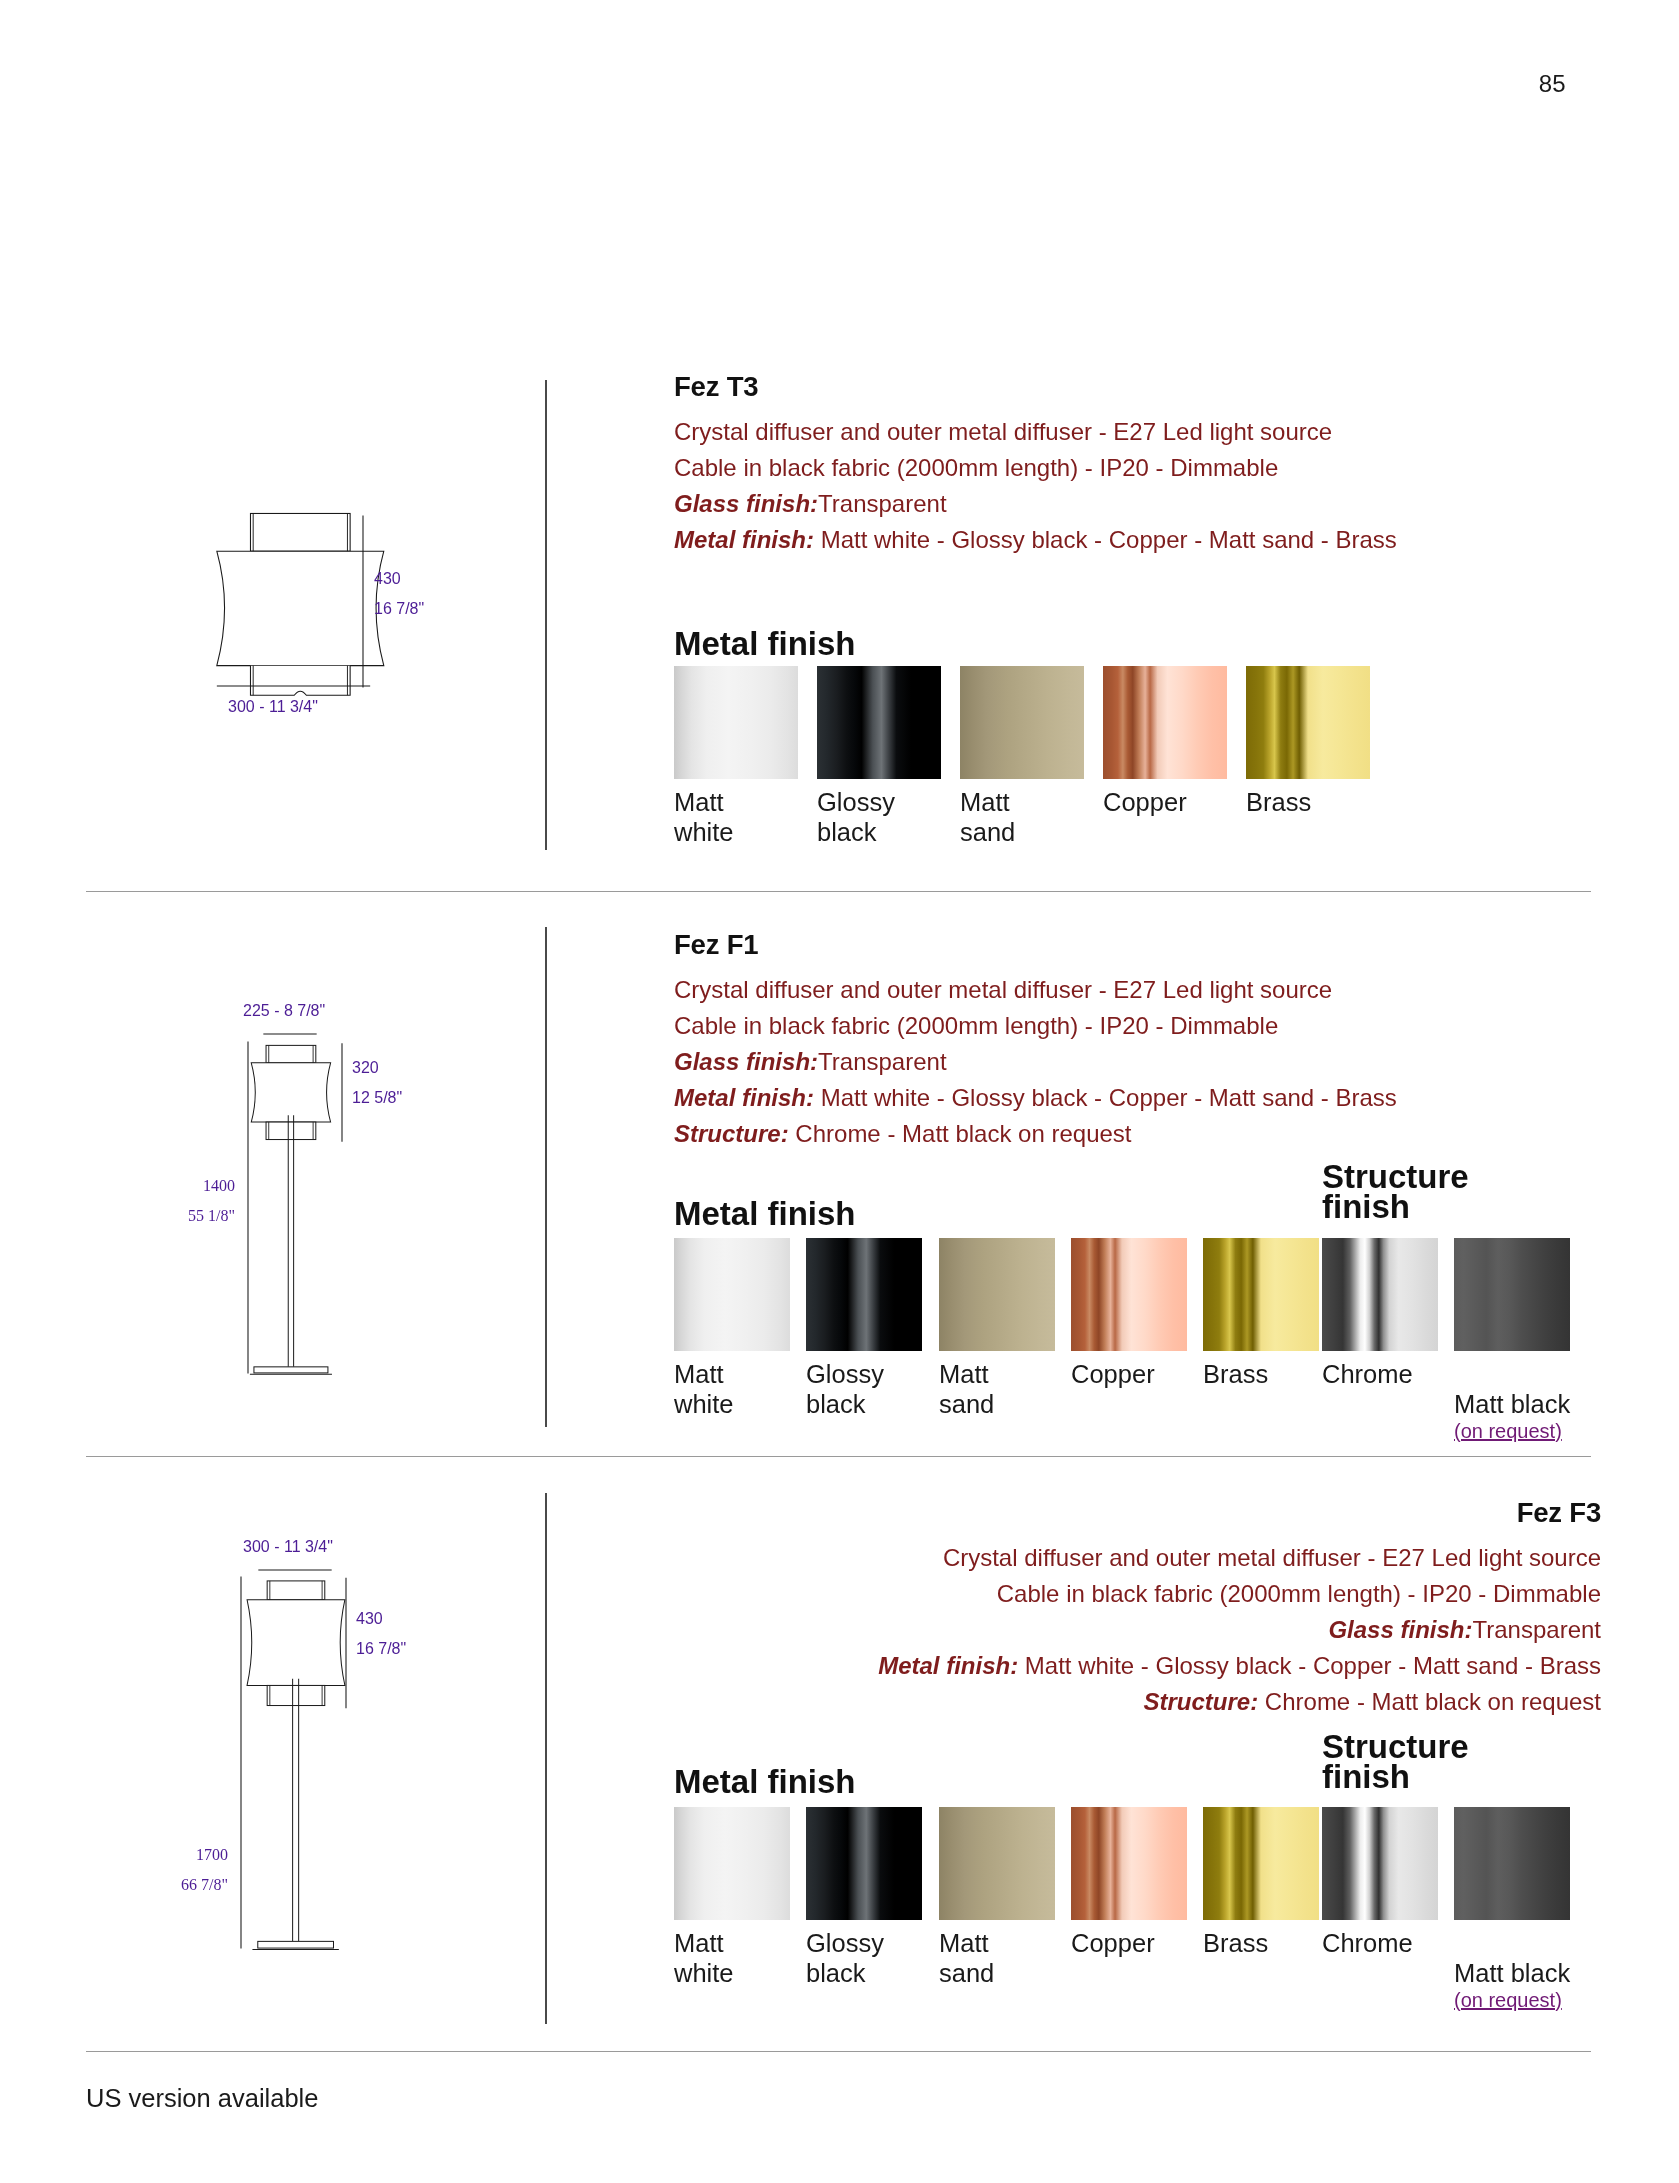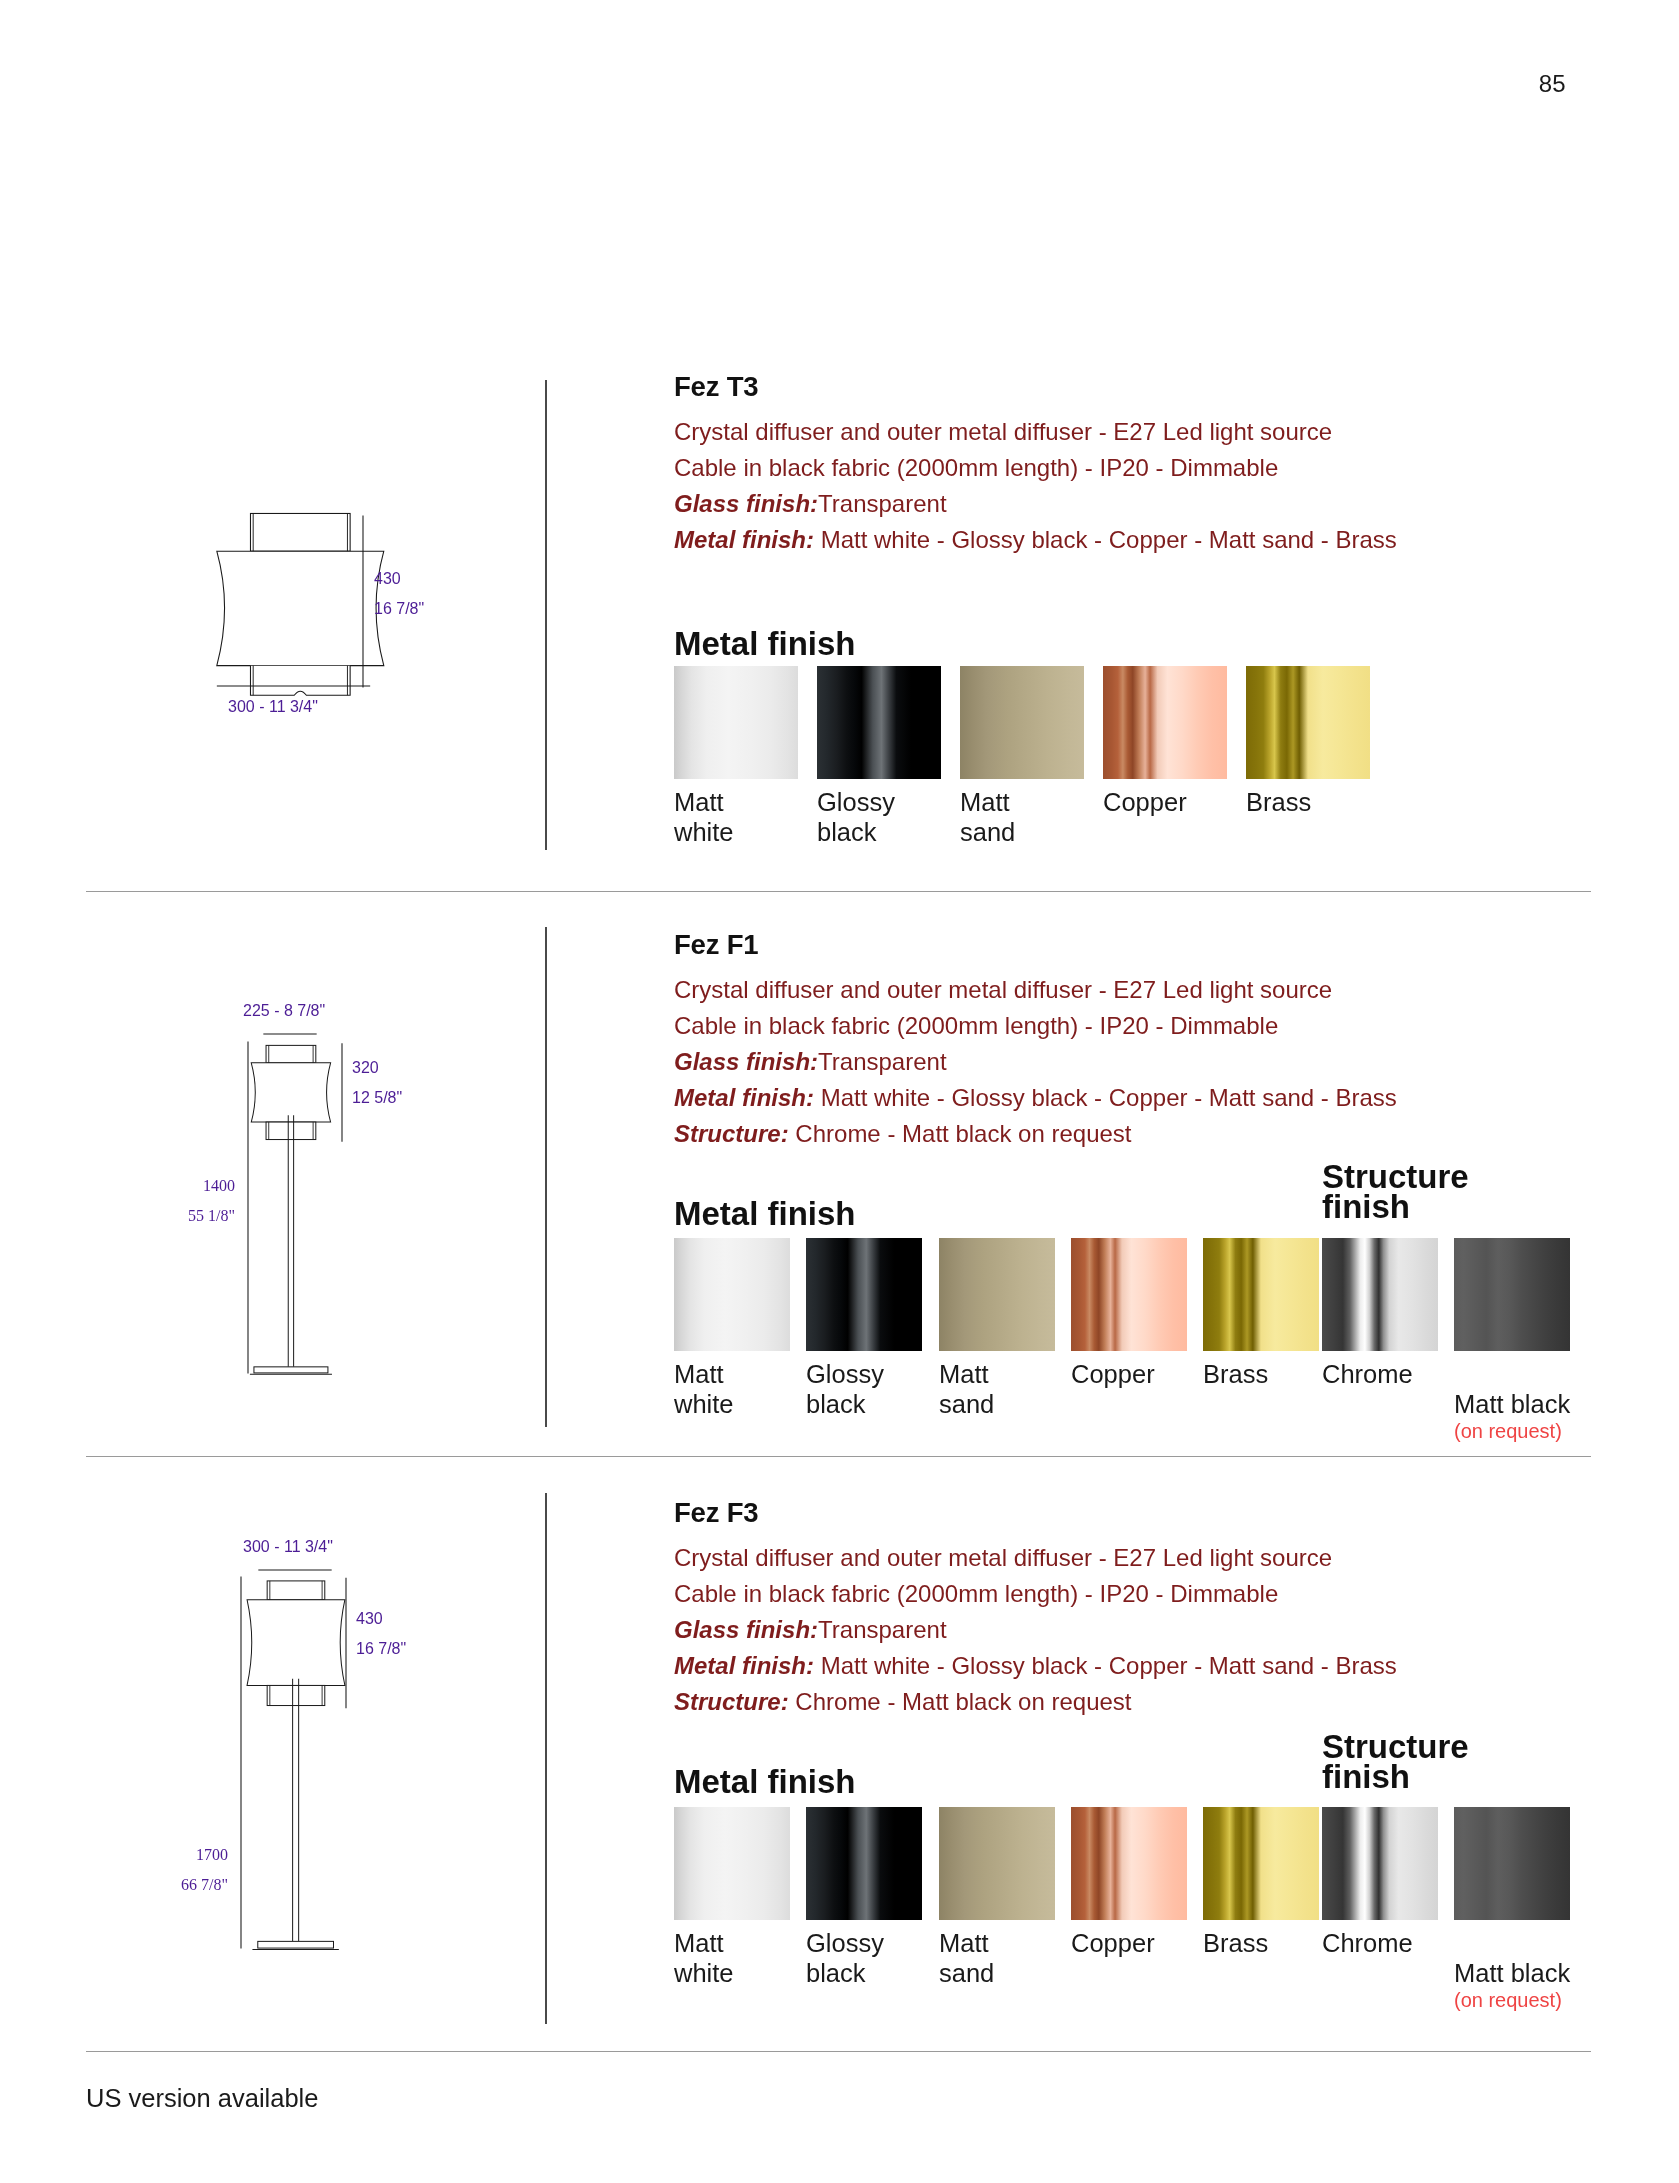--- a/index.html
+++ b/index.html
@@ -54,21 +54,21 @@
   .swatch-row{ position:absolute; }
   .sw-item{ position:absolute; top:0; }
   .sw-chip{
     width:100%; display:block; border:0;
   }
   .sw-label{
     font-size:25.5px; line-height:30px; color:#1a1a1a;
     margin-top:8px; white-space:pre-line;
   }
   .sw-sub{
-    display:block; font-size:20px; line-height:25.5px; color:#ef4444;
+    display:block; font-size:20px; line-height:25.5px; color:#701a75;text-decoration:underline;
   }
 
   
   .tx-matt-white{
     background:
       linear-gradient(90deg,
         #c9c9c9 0%, #d6d6d6 6%, #e4e4e4 14%, #efefef 26%,
         #f4f4f4 44%, #f0f0f0 62%, #ebebeb 78%, #e3e3e3 92%, #dcdcdc 100%);
   }
   .tx-glossy-black{
@@ -362,21 +362,21 @@
 16 7/8"</div>
 
   <div class="drawing" style="left:239px; top:1575px;">
     <svg width="4" height="375" viewBox="0 0 6 558">
       <line x1="3" y1="0" x2="3" y2="558" stroke="#1a1a1a" stroke-width="1.6"></line>
     </svg>
   </div>
   <div class="dimtext right" style="left:94px; top:1840px; width:134px;">1700
 66 7/8"</div>
 
-  <div class="txtcol" style="left:674px; top:1497px; width:927px;">
+  <div class="txtcol" style="left:674px; top:1497px; width:927px;text-align:right;">
     <div class="prod-title">Fez F3</div>
     <div class="prod-line">Crystal diffuser and outer metal diffuser - E27 Led light source</div>
     <div class="prod-line">Cable in black fabric (2000mm length) - IP20 - Dimmable</div>
     <div class="prod-line">
       <b>Glass finish:</b><span>Transparent</span>
     </div>
     <div class="prod-line">
       <b>Metal finish:</b><span> Matt white - Glossy black - Copper - Matt sand - Brass</span>
     </div>
     <div class="prod-line">

